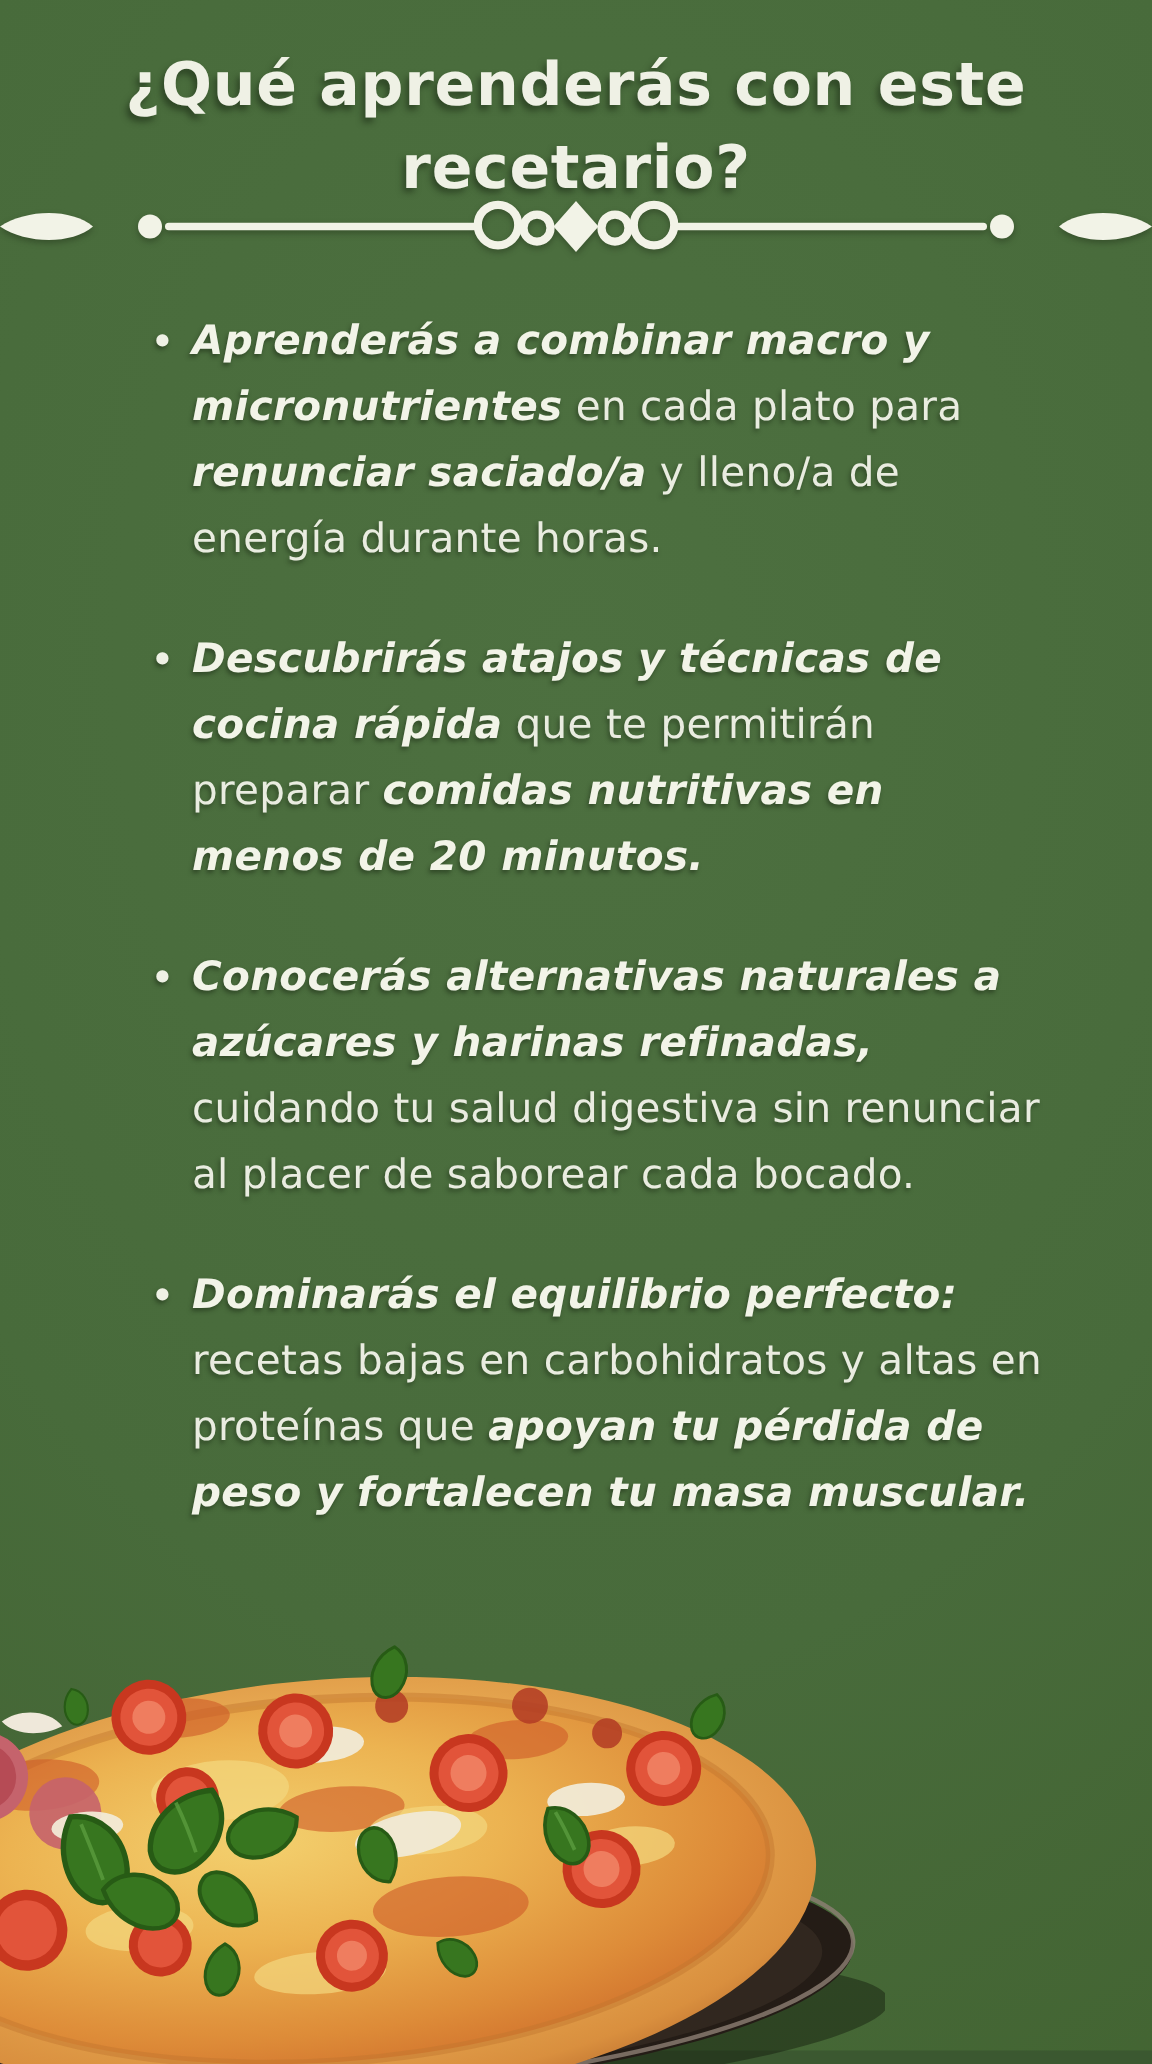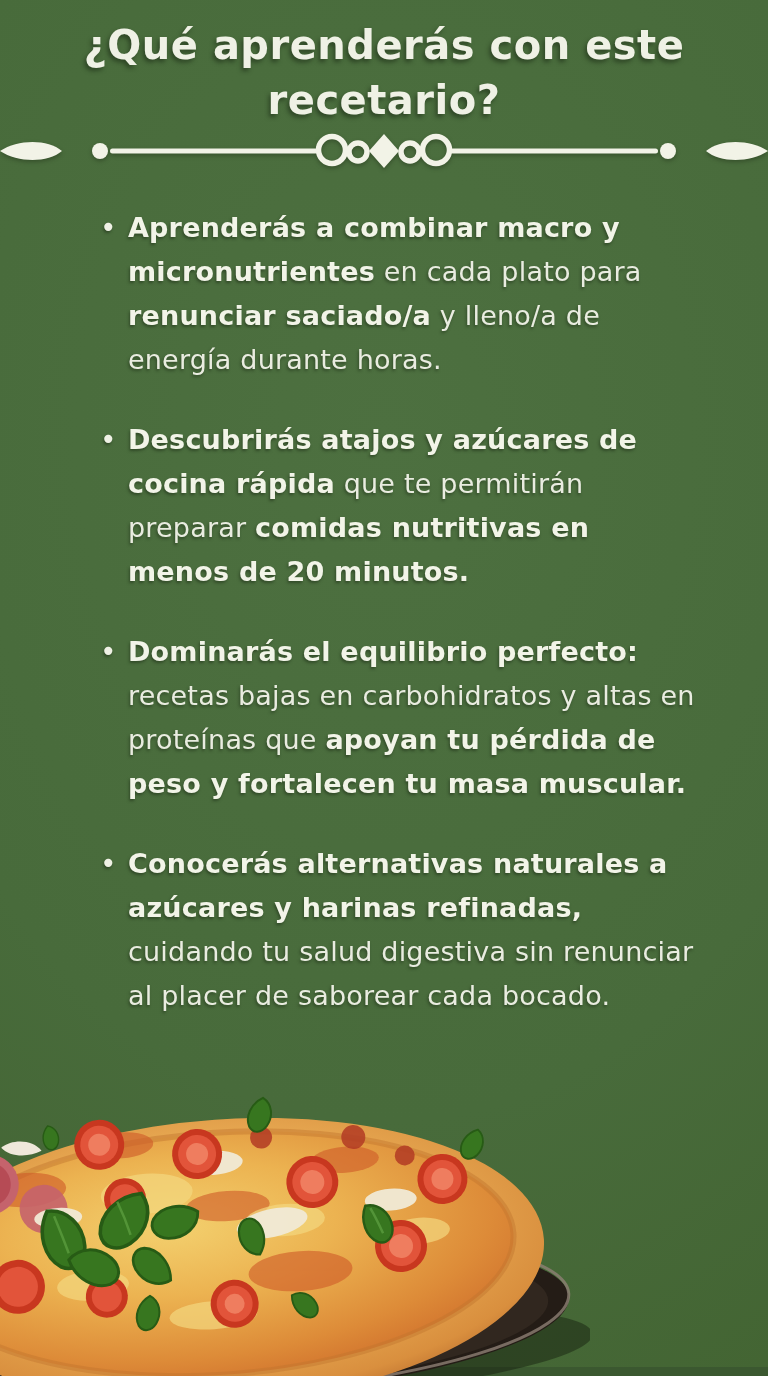--- a/index.html
+++ b/index.html
@@ -7,21 +7,21 @@
     width:768px;height:1376px;
     font-family:"DejaVu Sans","Liberation Sans",sans-serif;
     overflow:hidden;
   }
   .page{
     position:relative;width:768px;height:1376px;overflow:hidden;
     background:radial-gradient(ellipse 120% 90% at 50% 32%, #4d7040 0%, #486b3b 55%, #41622f 100%);
   }
   
   .title{
-    position:absolute;top:18px;left:44px;right:44px;margin:0;
+    position:absolute;top:18px;left:44px;right:44px;margin:12px;
     text-align:center;color:#eff1e5;
     font-size:40px;line-height:55px;font-weight:700;letter-spacing:.5px;
     text-shadow:-2px 3px 4px rgba(24,38,18,.55);
   }
   
   .divider{position:absolute;top:128px;left:0;width:768px;height:46px;}
   .divider svg{display:block;filter:drop-shadow(0 2px 2px rgba(24,38,18,.4));}
   
   .benefits{
     position:absolute;top:206px;left:100px;width:600px;
@@ -31,21 +31,21 @@
     position:relative;
     padding-left:28px;margin:0 0 36px 0;
     color:#e9ece0;font-size:27px;line-height:44px;font-weight:400;
     text-shadow:-1px 2px 3px rgba(24,38,18,.5);
     letter-spacing:.2px;
   }
   .bullet-item::before{
     content:"•";position:absolute;left:0;top:0;
     color:#eff1e5;font-size:28px;line-height:44px;
   }
-  .bullet-item .bold{font-weight:700;color:#f2f4e8;}
+  .bullet-item .bold{font-weight:700;color:#f2f4e8;font-style:italic;}
   
   .bottom-strip{
     position:absolute;left:0;bottom:0;width:768px;height:9px;
     background:#3b5830;z-index:1;
   }
   .pizza{
     position:absolute;left:-30px;top:1076px;width:620px;height:300px;z-index:2;
   }
 </style>
 </head>
@@ -72,23 +72,23 @@
         <circle cx="436" cy="22" r="13.5" fill="none" stroke-width="5.5"></circle>
         <circle cx="668" cy="23" r="8" stroke="none"></circle>
 
         <path d="M768,23 C750,11 720,11 706,23 C720,35 750,35 768,23 Z" stroke="none"></path>
       </g>
     </svg>
   </div>
 
   <ul class="benefits">
       <li class="bullet-item"><span class="bold">Aprenderás a combinar macro y micronutrientes</span><span> en cada plato para </span><span class="bold">renunciar saciado/a</span><span> y lleno/a de energía durante horas.</span></li>
-      <li class="bullet-item"><span class="bold">Descubrirás atajos y azúcares de cocina rápida</span><span> que te permitirán preparar </span><span class="bold">comidas nutritivas en menos de 20 minutos.</span></li>
+      <li class="bullet-item"><span class="bold">Descubrirás atajos y técnicas de cocina rápida</span><span> que te permitirán preparar </span><span class="bold">comidas nutritivas en menos de 20 minutos.</span></li>
+      <li class="bullet-item"><span class="bold">Conocerás alternativas naturales a azúcares y harinas refinadas,</span><span> cuidando tu salud digestiva sin renunciar al placer de saborear cada bocado.</span></li>
       <li class="bullet-item"><span class="bold">Dominarás el equilibrio perfecto:</span><span> recetas bajas en carbohidratos y altas en proteínas que </span><span class="bold">apoyan tu pérdida de peso y fortalecen tu masa muscular.</span></li>
-      <li class="bullet-item"><span class="bold">Conocerás alternativas naturales a azúcares y harinas refinadas,</span><span> cuidando tu salud digestiva sin renunciar al placer de saborear cada bocado.</span></li>
     </ul>
 
   <div class="pizza">
     <svg width="620" height="300" viewBox="0 0 620 300">
       <defs>
         <radialGradient id="cheese" cx="42%" cy="38%" r="70%">
           <stop offset="0%" stop-color="#f3d06e"></stop>
           <stop offset="40%" stop-color="#ecb351"></stop>
           <stop offset="78%" stop-color="#dd8b38"></stop>
           <stop offset="100%" stop-color="#d0702c"></stop>

